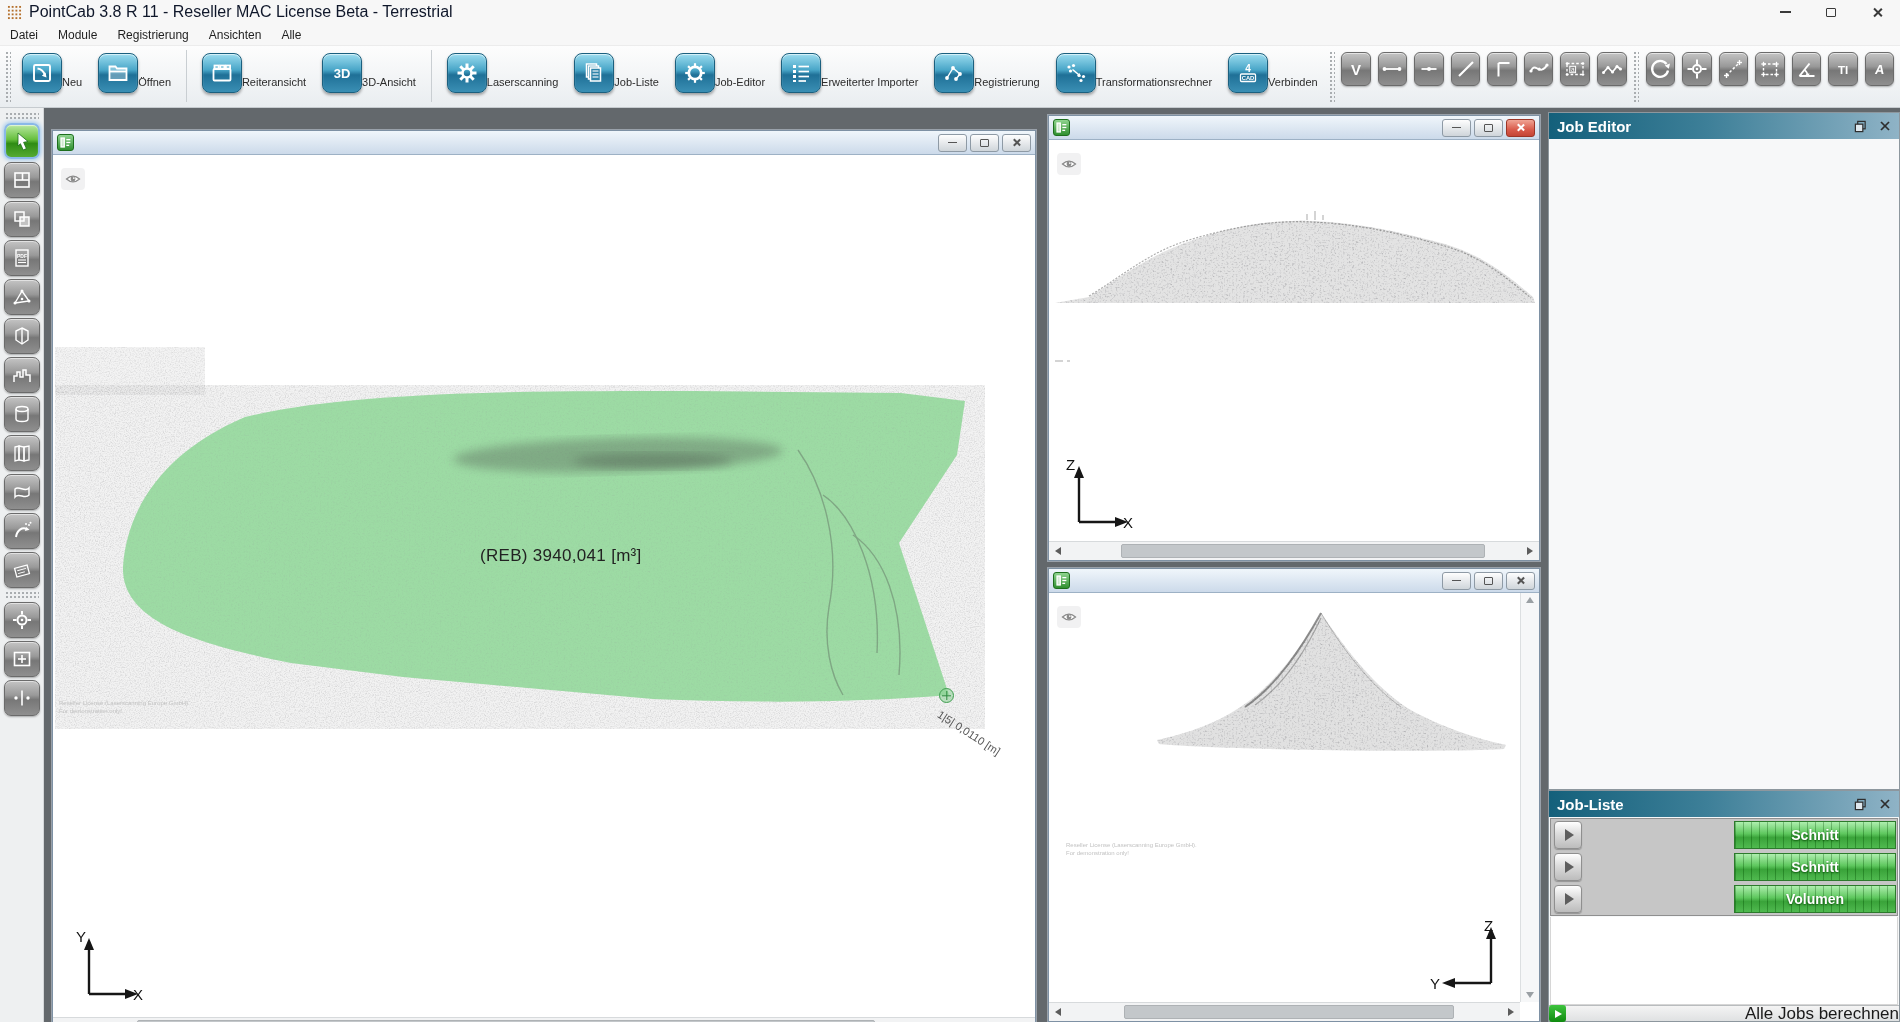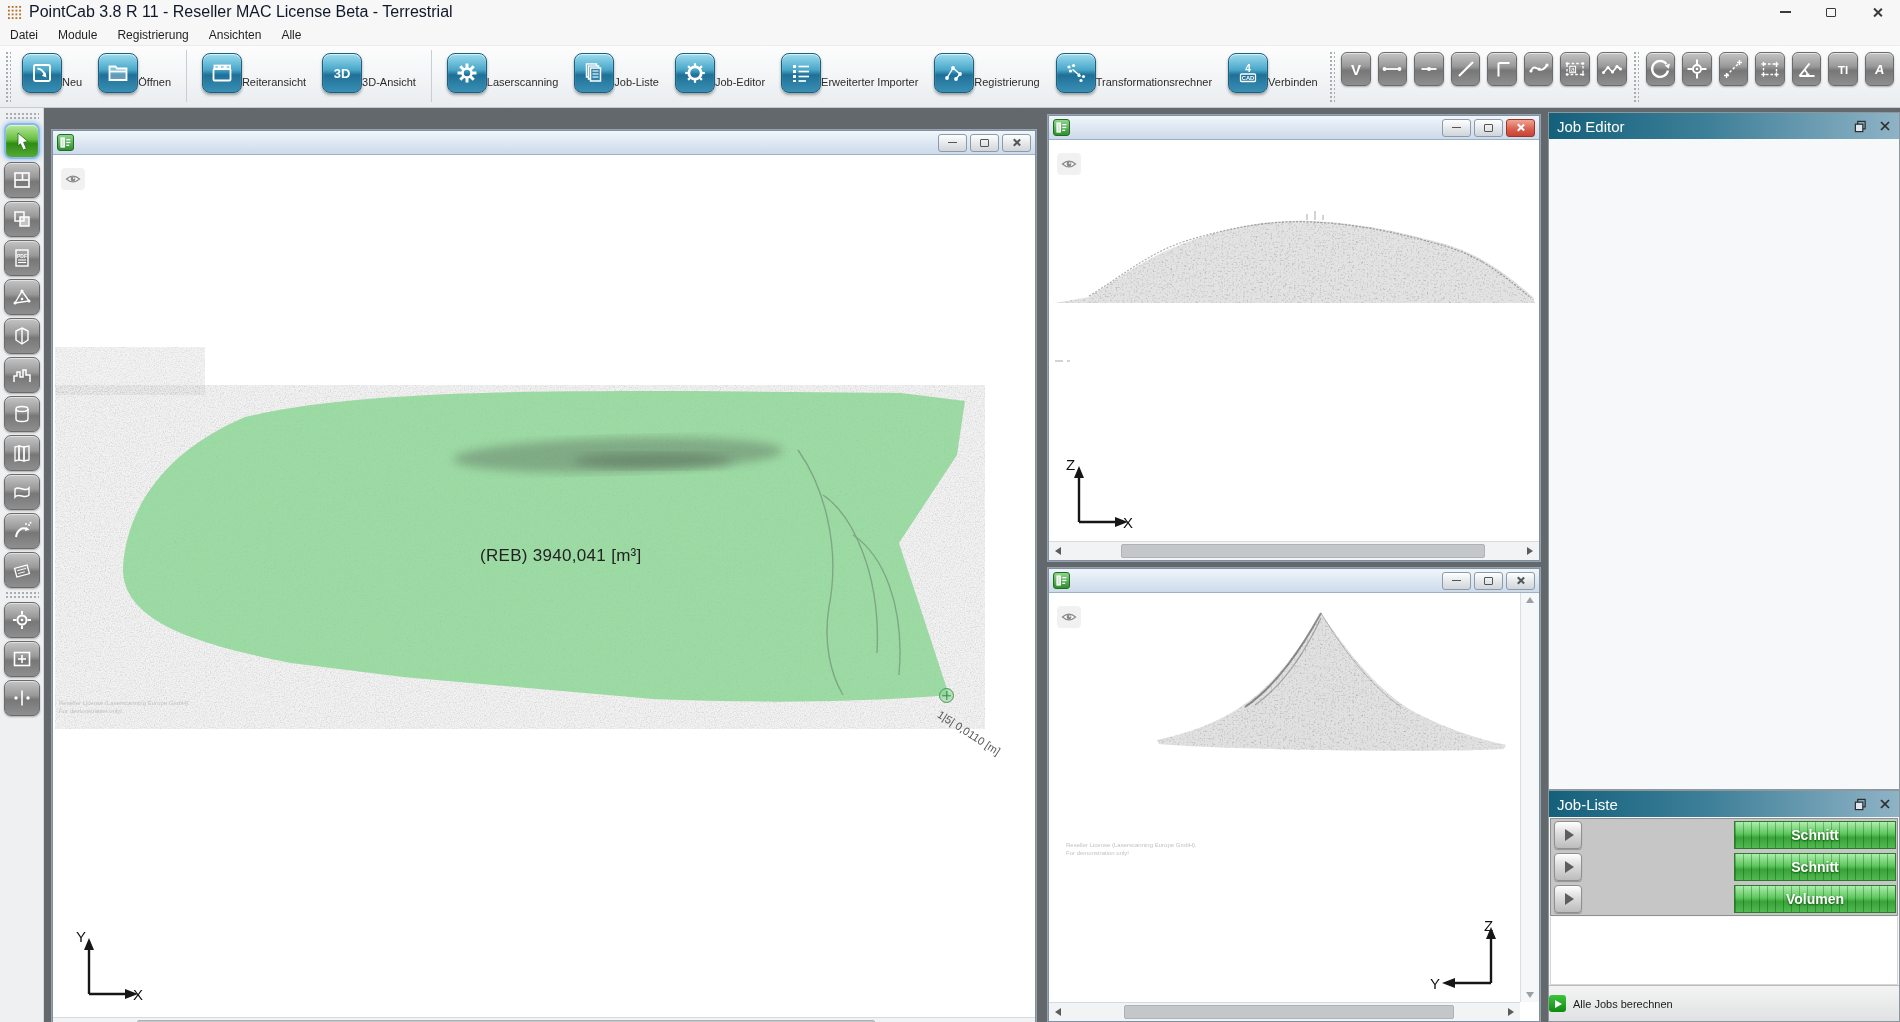--- a/index.html
+++ b/index.html
@@ -80,33 +80,33 @@
   .volume-label{position:absolute;left:427px;top:391px;font-size:17px;color:#222;letter-spacing:.3px}
   .scale-label{position:absolute;left:889px;top:553px;font-size:11px;color:#555;transform:rotate(33deg);transform-origin:left top;white-space:nowrap}
   .plus-marker{position:absolute;left:886px;top:533px;width:15px;height:15px;border:1.6px solid #3f9e4f;border-radius:50%;background:rgba(140,210,150,.55)}
   .plus-marker::before,.plus-marker::after{content:"";position:absolute;background:#2f8a3f}
   .plus-marker::before{left:50%;top:2px;bottom:2px;width:1.4px;transform:translateX(-50%)}
   .plus-marker::after{top:50%;left:2px;right:2px;height:1.4px;transform:translateY(-50%)}
   .watermark{position:absolute;font-size:6px;line-height:8px;color:#c2c2c2;white-space:nowrap}
 
   
   .dock{position:absolute;background:#f6f8f9;border:1px solid #8d979e;display:flex;flex-direction:column}
-  .dock-title{height:26px;flex:none;background:linear-gradient(90deg,#14607b 0%,#3d7f98 45%,#8fb3c6 100%);color:#fff;font-weight:normal;font-size:15px;display:flex;align-items:center;padding:0 8px}
+  .dock-title{height:26px;flex:none;background:linear-gradient(90deg,#14607b 0%,#3d7f98 45%,#8fb3c6 100%);color:#fff;font-weight:bold;font-size:15px;display:flex;align-items:center;padding:0 8px}
   .dock-btns{margin-left:auto;display:flex;gap:12px;align-items:center}
   .dock-body{flex:1;background:#f7f8f9}
   .job-rows{margin:1px;background:#c6c6c6;border:1px solid #8f8f8f}
   .job-row{height:32px;display:flex;align-items:center}
   .job-play{width:28px;height:28px;margin:2px 3px;flex:none;background:linear-gradient(180deg,#fff,#dcdcdc 45%,#bcbcbc);border:1px solid #8f8f8f;border-radius:4px;display:flex;align-items:center;justify-content:center;box-shadow:0 1px 1px rgba(0,0,0,.25)}
   .job-play .tri{width:0;height:0;border-top:6px solid transparent;border-bottom:6px solid transparent;border-left:9px solid #5e5e5e;margin-left:2px}
   .job-mid{flex:1;align-self:stretch}
   .job-bar{width:162px;height:28px;margin-right:1px;flex:none;display:flex;align-items:center;justify-content:center;color:#fff;font-weight:bold;font-size:14px;text-shadow:0 1px 2px rgba(0,70,0,.9);
     background:repeating-linear-gradient(90deg,rgba(10,70,10,.30) 0 1.5px,rgba(255,255,255,.05) 1.5px 8px),linear-gradient(180deg,#aaeeaa,#55c455 45%,#2f9e2f 60%,#46b646);
     border:1px solid #2c7a2c}
   .job-empty{flex:1;background:#fff;border:1px solid #d6d6d6;border-top:none;margin:0 1px}
-  .runbar{height:36px;flex:none;border-top:1px solid #b9bcbe;background:linear-gradient(#f4f4f4,#dfe1e2);display:flex;align-items:center;justify-content:flex-start;gap:7px;font-size:11px;color:#1a1a1a}
+  .runbar{height:16px;flex:none;border-top:1px solid #b9bcbe;background:linear-gradient(#f4f4f4,#dfe1e2);display:flex;align-items:center;justify-content:space-between;gap:7px;font-size:17px;color:#1a1a1a}
   .run-ico{width:17px;height:17px;border-radius:3px;background:linear-gradient(#3ec43e,#0f8a0f);display:flex;align-items:center;justify-content:center}
   .run-ico .tri{width:0;height:0;border-top:4.5px solid transparent;border-bottom:4.5px solid transparent;border-left:7px solid #fff;margin-left:2px}
 </style>
 </head>
 <body>
 
 <div class="titlebar">
   <span class="app-icon"></span>
   <span class="title-text">PointCab 3.8 R 11 - Reseller MAC License Beta - Terrestrial</span>
   <div class="win-controls">

